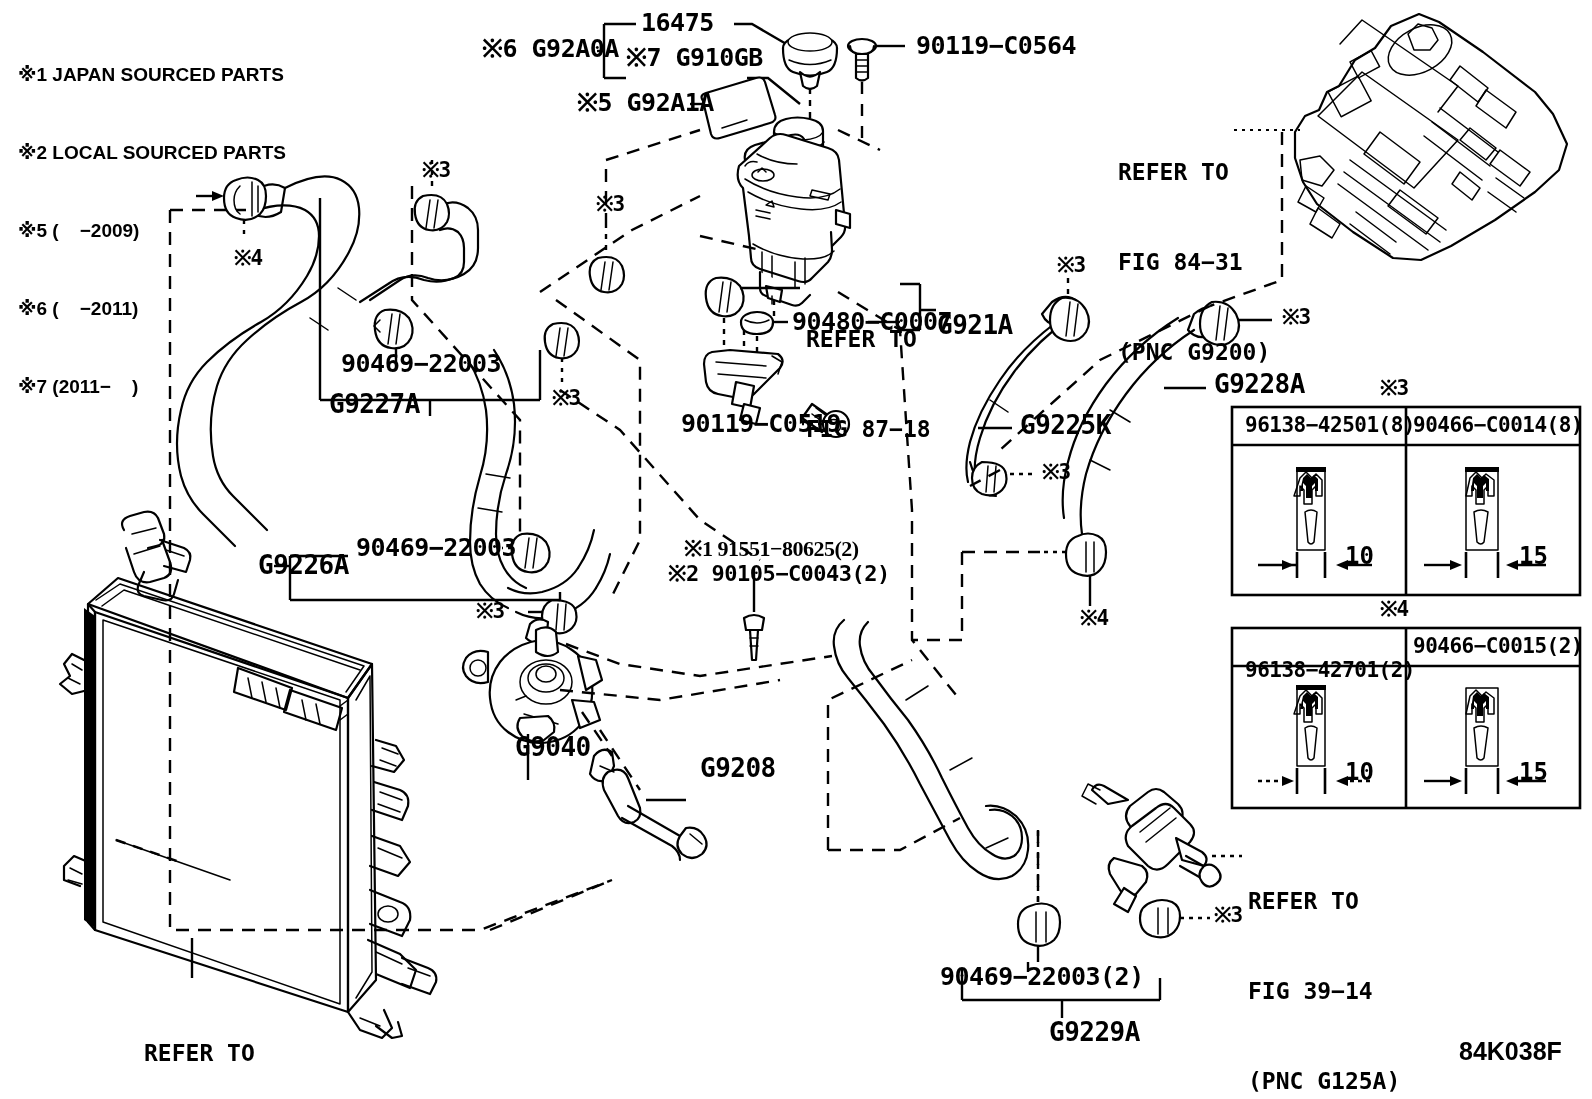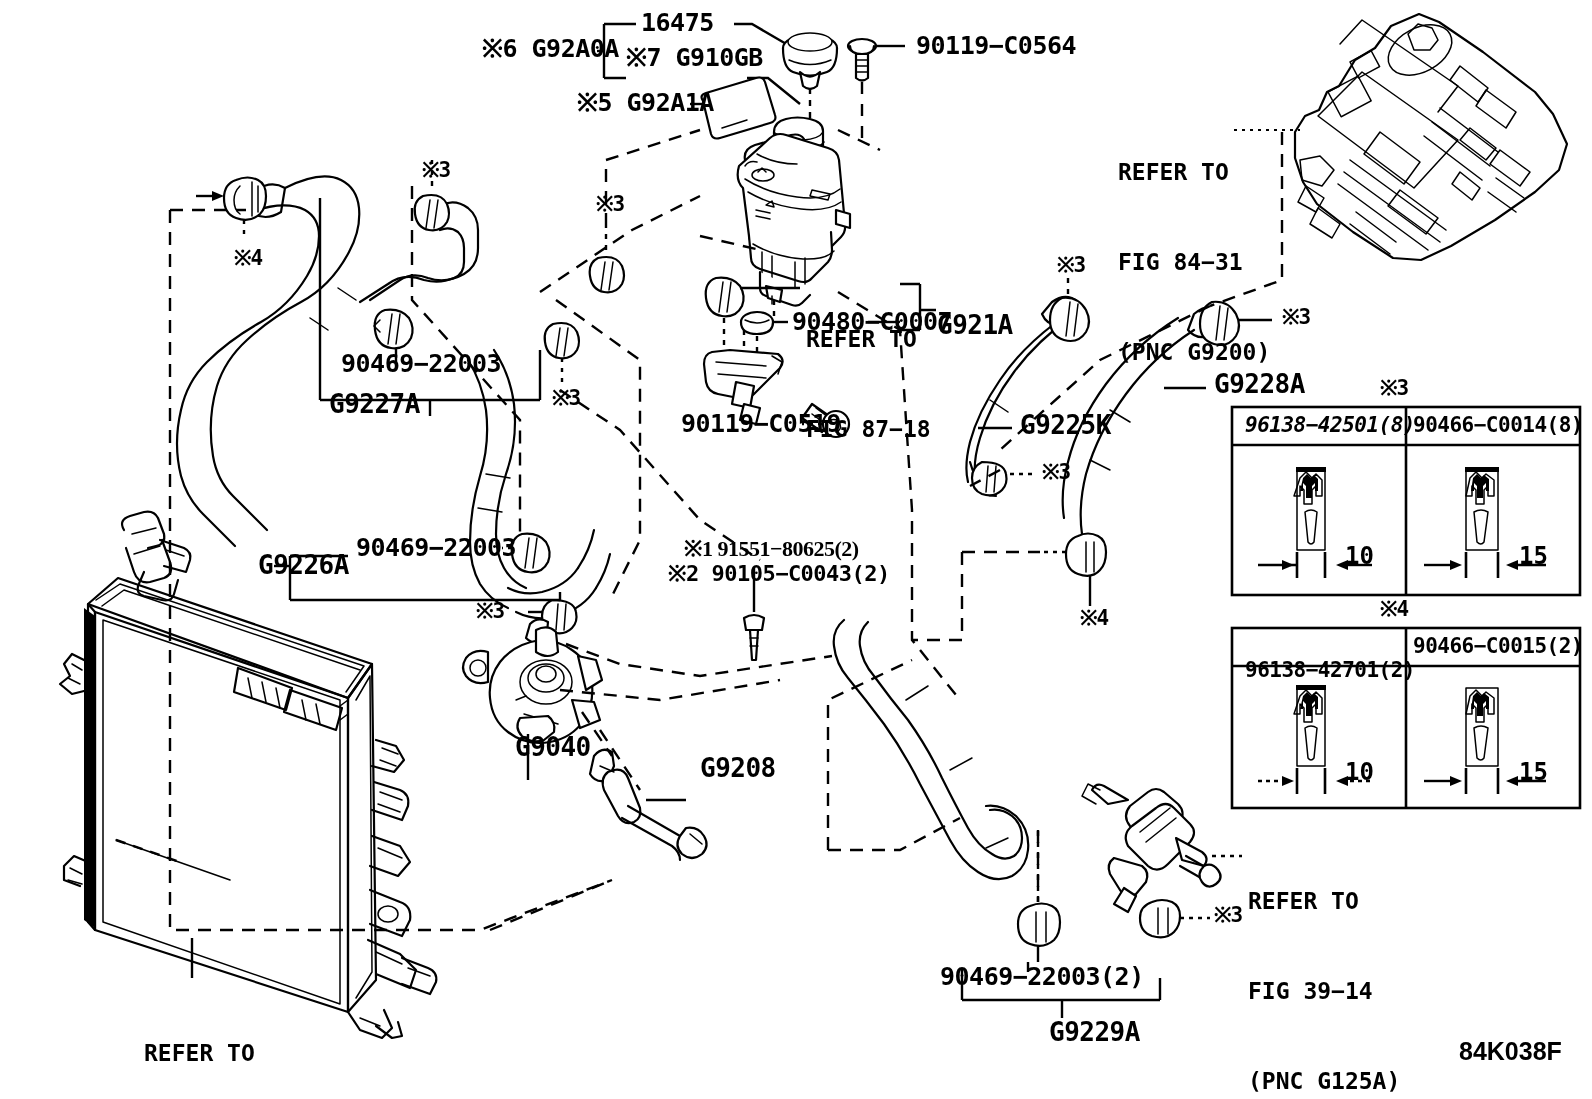--- a/index.html
+++ b/index.html
@@ -487,20 +487,27 @@
       </g>
     </g>
 
     <path class="lead" d="M320 198 L320 400 M320 400 L540 400 M540 400 L540 350 M430 400 L430 416"></path>
     <path class="lead" d="M290 556 L290 600 M290 556 L348 556 M290 600 L560 600 M560 600 L560 592"></path>
     <path class="lead" d="M274 566 L290 566"></path>
     <path class="lead" d="M962 1000 L1160 1000 M962 1000 L962 970 M1160 1000 L1160 978 M1062 1000 L1062 1018"></path>
     <path class="lead" d="M1028 962 L1028 972"></path>
   </svg>
 
+  <div class="lbl legend" style="left:18px;top:10px;">
+    <div>※1 JAPAN SOURCED PARTS</div>
+    <div>※2 LOCAL SOURCED PARTS</div>
+    <div>※5 (    −2009)</div>
+    <div>※6 (    −2011)</div>
+    <div>※7 (2011−    )</div>
+  </div>
 
   <div class="lbl pn" style="left:482px;top:36px;">※6 G92A0A</div>
   <div class="lbl pn" style="left:641px;top:10px;">16475</div>
   <div class="lbl pn" style="left:626px;top:45px;">※7 G910GB</div>
   <div class="lbl pn" style="left:577px;top:90px;">※5 G92A1A</div>
   <div class="lbl pn" style="left:916px;top:33px;">90119−C0564</div>
 
   <div class="lbl refer" style="left:1118px;top:97px;">
     <div>REFER TO</div>
     <div>FIG 84−31</div>
@@ -548,21 +555,21 @@
   <div class="lbl mk" style="left:596px;top:194px;">※3</div>
   <div class="lbl mk" style="left:552px;top:388px;">※3</div>
   <div class="lbl mk" style="left:476px;top:601px;">※3</div>
   <div class="lbl mk" style="left:1057px;top:255px;">※3</div>
   <div class="lbl mk" style="left:1042px;top:462px;">※3</div>
   <div class="lbl mk" style="left:1282px;top:307px;">※3</div>
   <div class="lbl mk" style="left:1080px;top:608px;">※4</div>
   <div class="lbl mk" style="left:1214px;top:905px;">※3</div>
 
   <div class="lbl mk" style="left:1380px;top:378px;">※3</div>
-  <div class="lbl tbl-h" style="left:1245px;top:415px;font-style:italic;">96138−42501(8)</div>
+  <div class="lbl tbl-h" style="left:1245px;top:415px;">96138−42501(8)</div>
   <div class="lbl tbl-h" style="left:1413px;top:415px;">90466−C0014(8)</div>
   <div class="lbl dim" style="left:1345px;top:544px;">10</div>
   <div class="lbl dim" style="left:1519px;top:544px;">15</div>
 
   <div class="lbl mk" style="left:1380px;top:599px;">※4</div>
   <div class="lbl tbl-h" style="left:1245px;top:636px;margin-top:24px;">96138−42701(2)</div>
   <div class="lbl tbl-h" style="left:1413px;top:636px;">90466−C0015(2)</div>
   <div class="lbl dim" style="left:1345px;top:760px;">10</div>
   <div class="lbl dim" style="left:1519px;top:760px;">15</div>
 

